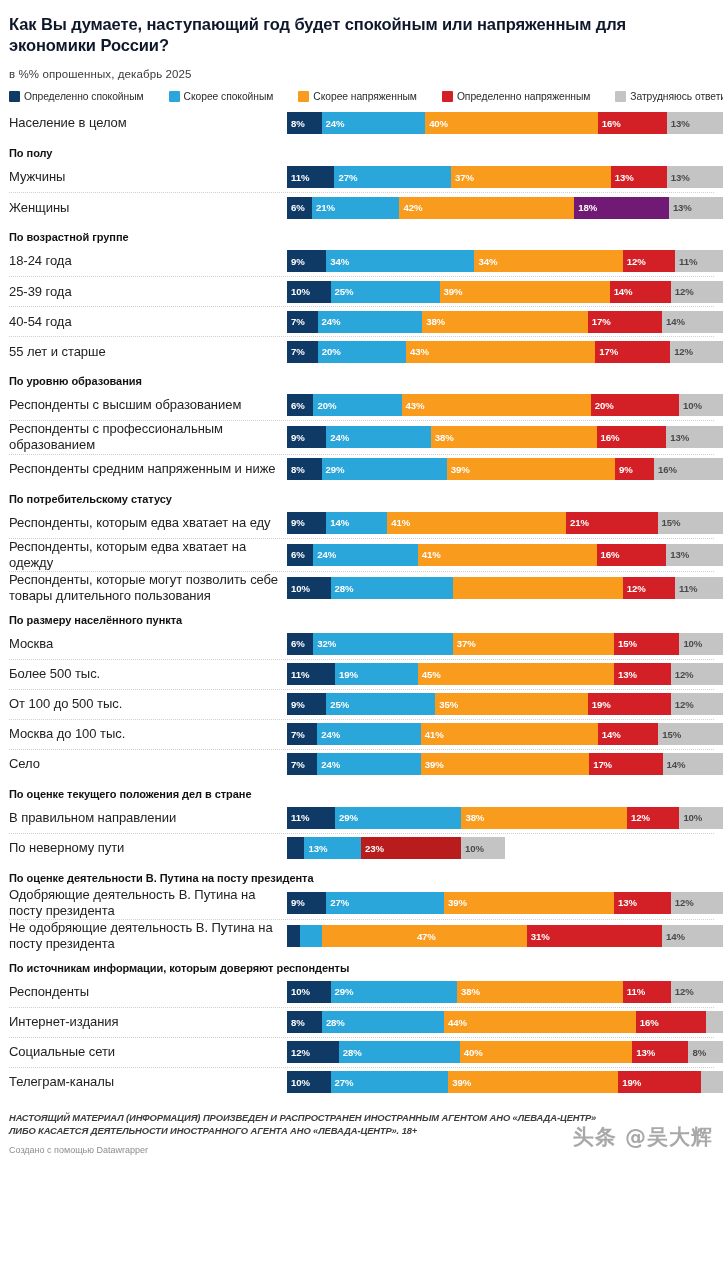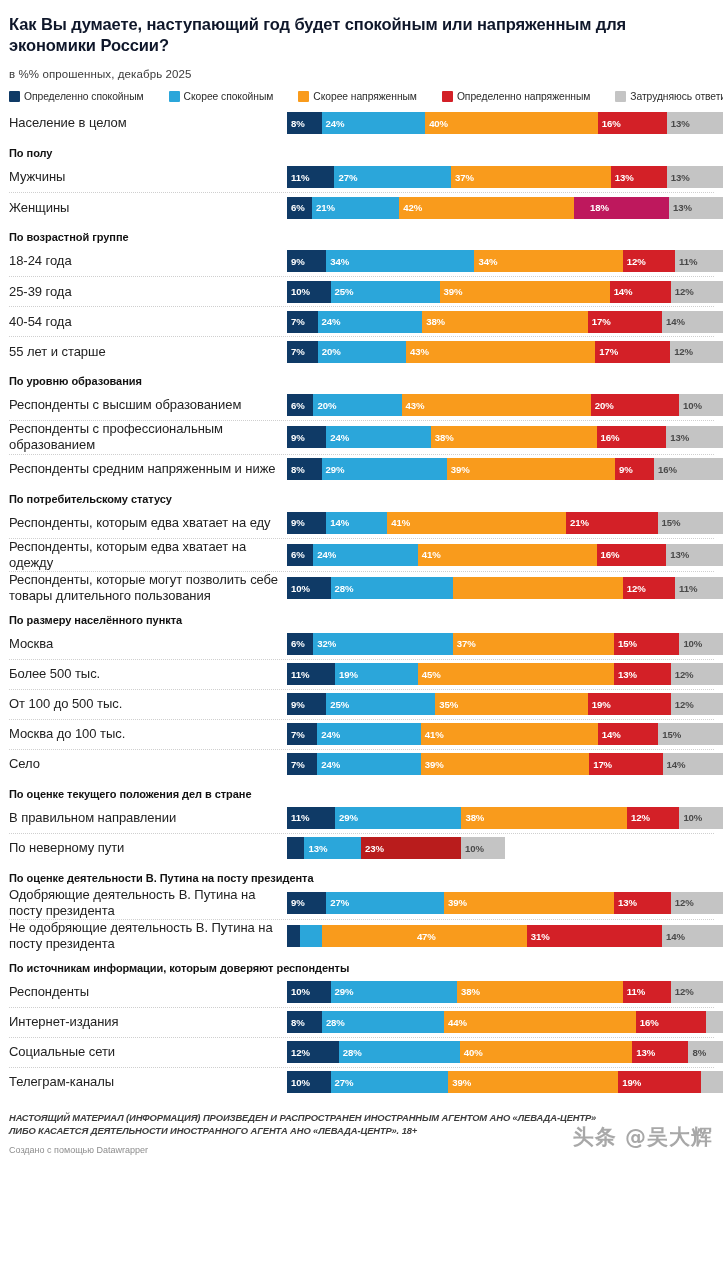--- a/index.html
+++ b/index.html
@@ -224,21 +224,21 @@
         <div class="row-bars">
           <div class="seg light" style="background: rgb(15, 58, 102); width: 26.16px;">
             <span>6%</span>
           </div>
           <div class="seg light" style="background: rgb(43, 166, 218); width: 91.56px;">
             <span>21%</span>
           </div>
           <div class="seg light" style="background: rgb(249, 155, 28); width: 183.12px;">
             <span>42%</span>
           </div>
-          <div class="seg light" style="background: #be185d; width: 99px; padding-left: 12px;">
+          <div class="seg light" style="background: #701a75; width: 99px;">
             <span>18%</span>
           </div>
           <div class="seg dark" style="background: rgb(196, 196, 196); width: 56.68px;">
             <span>13%</span>
           </div>
         </div>
       </div>
       <div class="group-head">По возрастной группе</div>
       <div class="row first-in-group">
         <div class="row-label">18-24 года</div>

